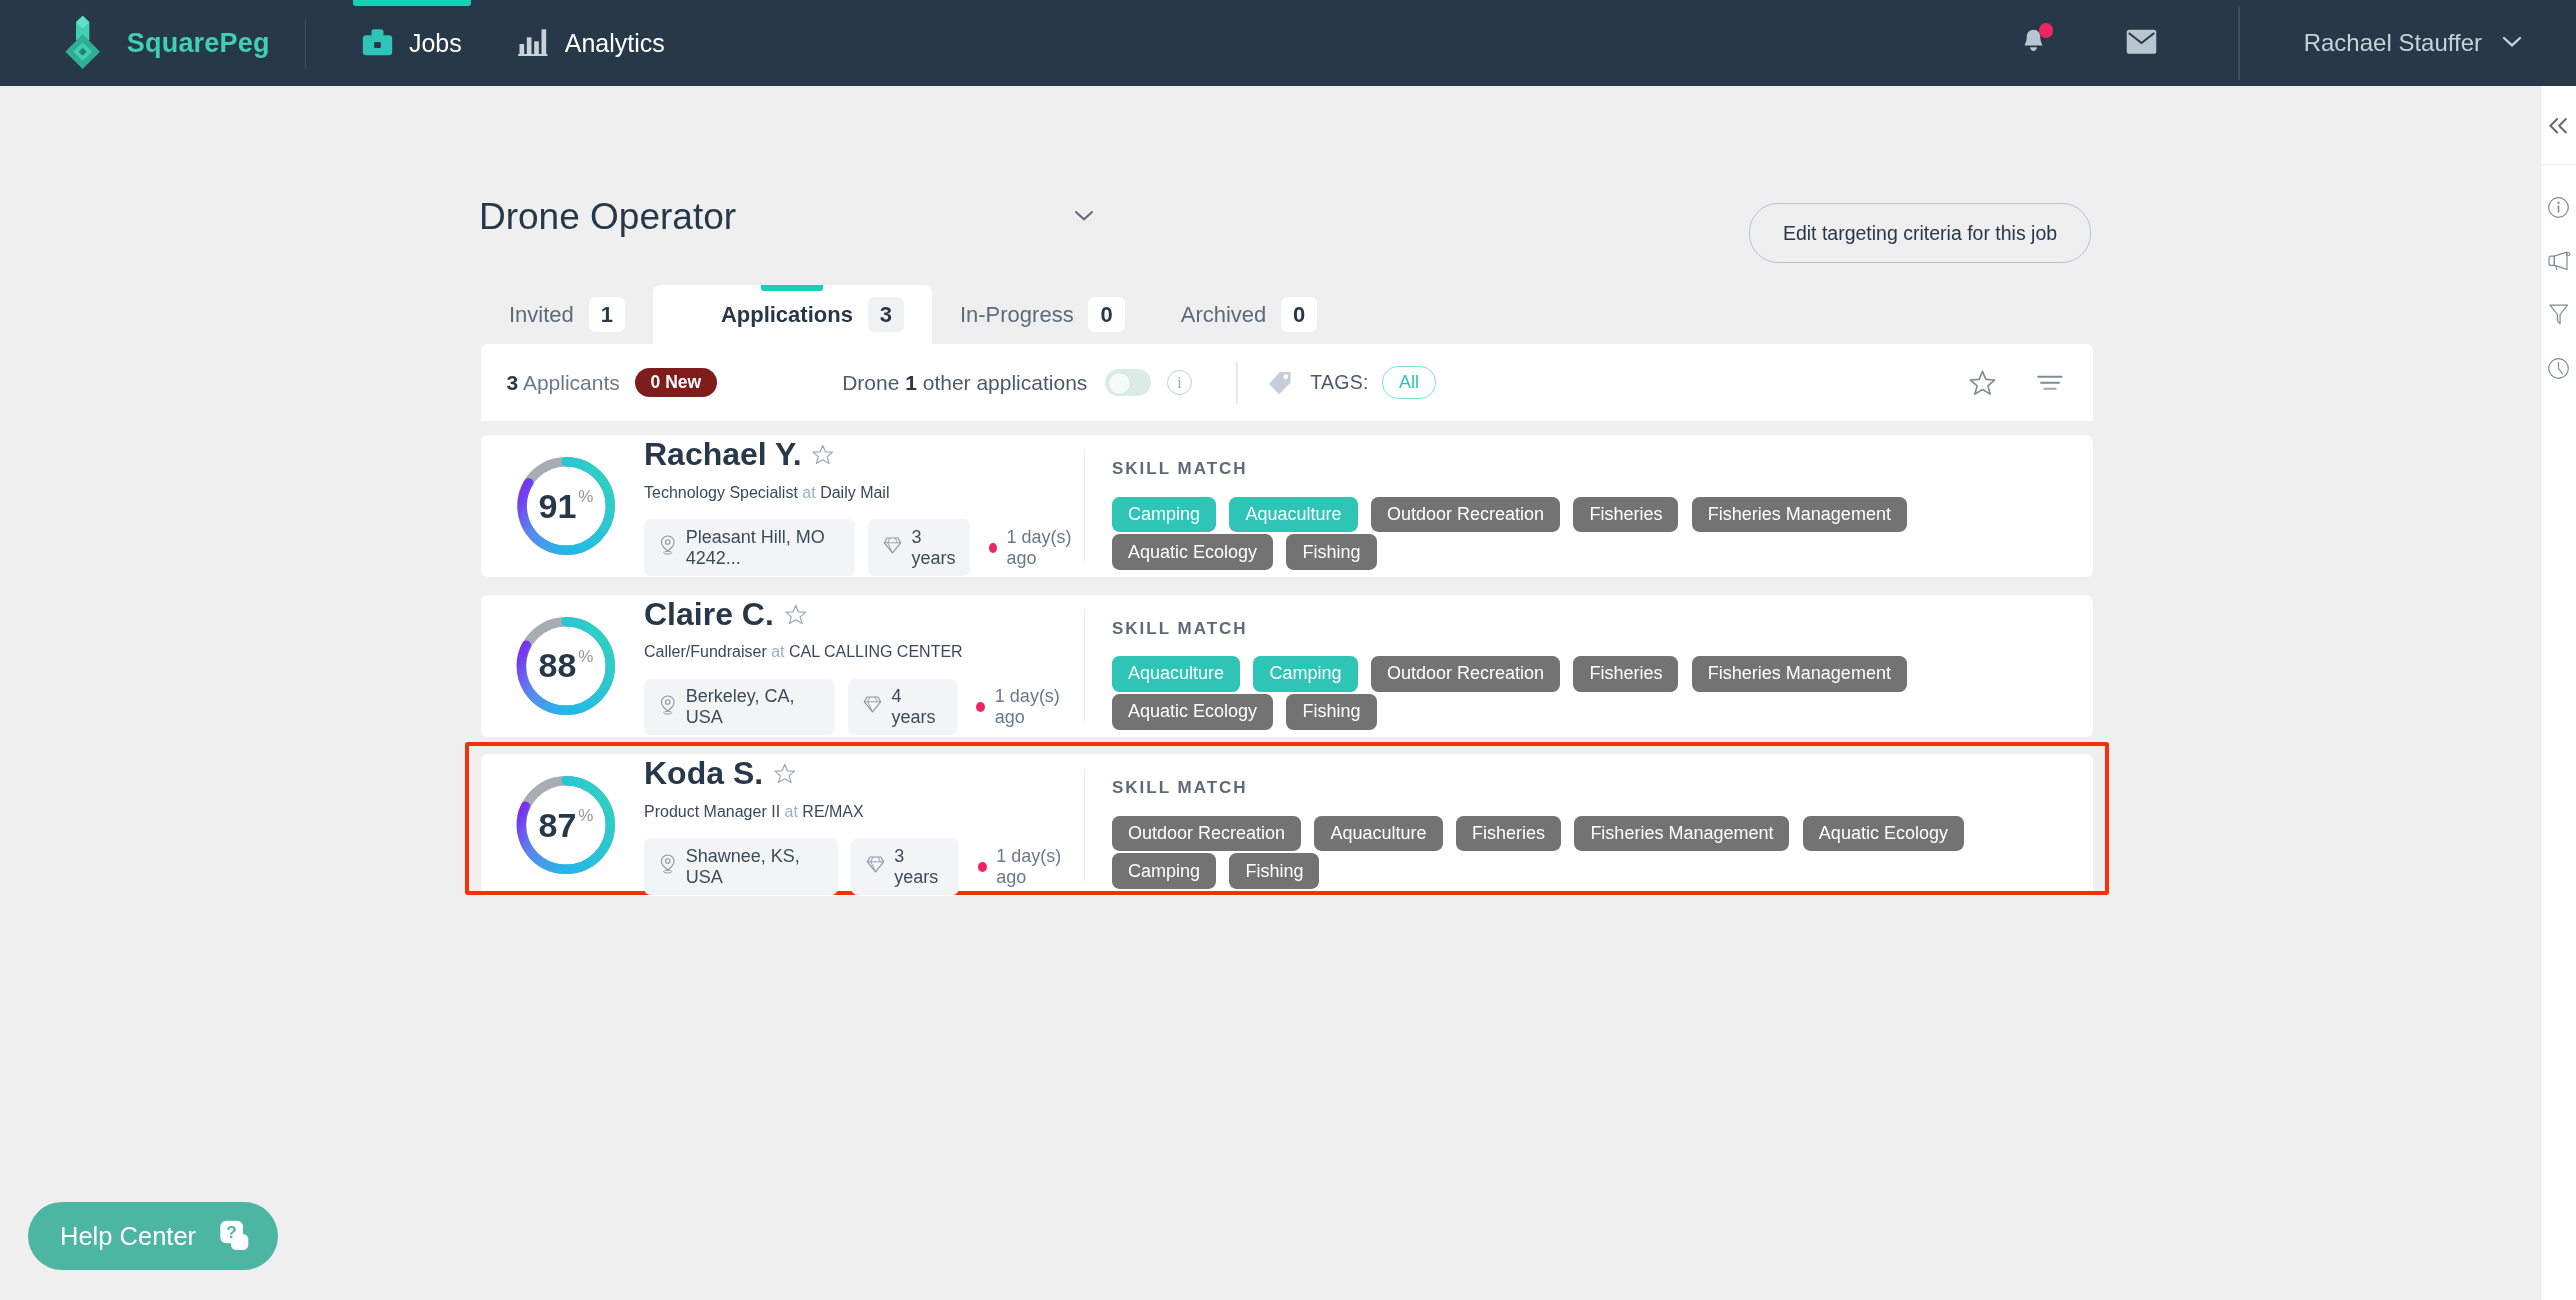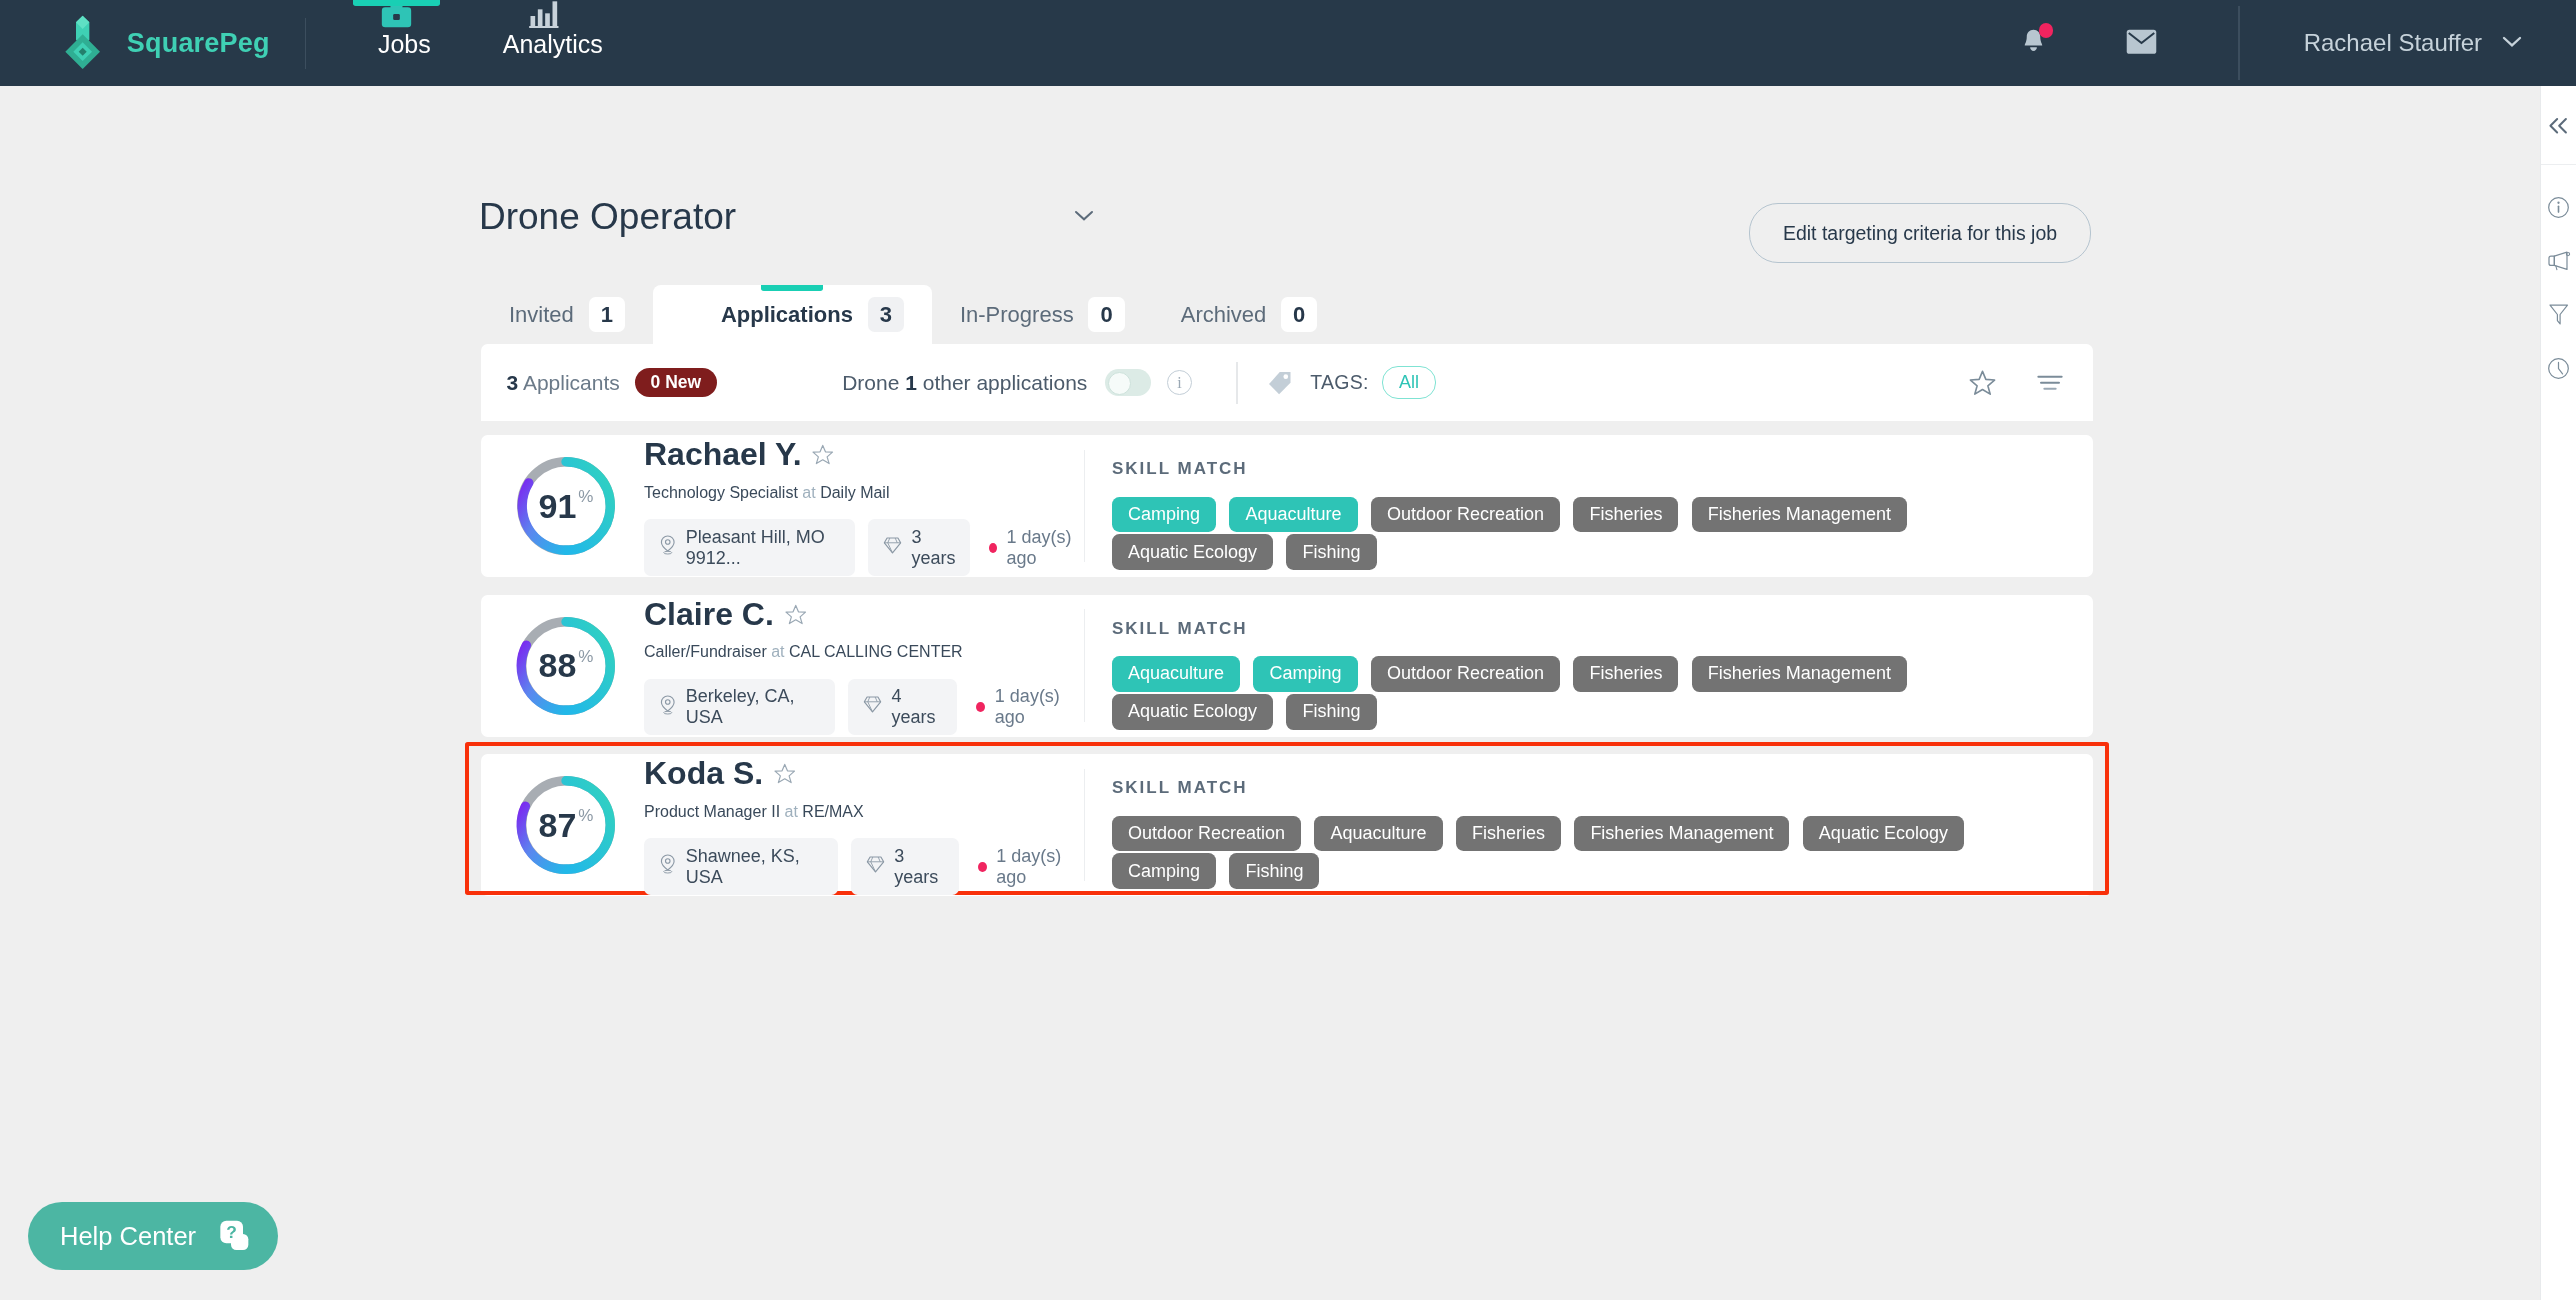--- a/index.html
+++ b/index.html
@@ -22,21 +22,21 @@
   .brand-name {
     color: #3fd0b4; font-size: 27px; font-weight: bold;
     margin-left: 14.8px; letter-spacing: 0.2px;
   }
   .nav-divider {
     width: 1.3px; height: 51px; background: #3c4e5e; margin-left: 35px;
   }
   .nav-items { display: flex; align-items: center; margin-left: 28px; }
   .nav-item {
     position: relative; display: flex; align-items: center;
-    height: 86px; padding: 0 28px; cursor: pointer; flex-direction: column;
+    height: 86px; padding: 0 28px; cursor: pointer;
   }
   .nav-item .nav-label { color: #ffffff; font-size: 25px; margin-left: 16px; }
   .nav-item.active::before {
     content: ""; position: absolute; top: 0; left: 19px; right: 19px;
     height: 6px; background: #19cfb4; border-radius: 0 0 2.7px 2.7px;
   }
   .nav-right {
     margin-left: auto; display: flex; align-items: center; margin-right: 54px;
   }
   .icon-btn { position: relative; cursor: pointer; display:flex; align-items:center; }
@@ -390,21 +390,21 @@
           <div class="cand-role"><span>Technology Specialist</span> <span class="at">at</span> <span>Daily Mail</span></div>
           <div class="meta-row">
             <span class="meta-chip">
               <span>
                 <svg width="17.5" height="20" viewBox="0 0 26 30">
                     <path d="M13 1.5 C7.5 1.5 3.5 5.6 3.5 11 C3.5 17 13 24 13 24 C13 24 22.5 17 22.5 11 C22.5 5.6 18.5 1.5 13 1.5 Z" fill="none" stroke="#8b98a5" stroke-width="1.7"></path>
                     <circle cx="13" cy="10.5" r="3.4" fill="none" stroke="#8b98a5" stroke-width="1.7"></circle>
                     <ellipse cx="13" cy="26.5" rx="6" ry="2" fill="none" stroke="#8b98a5" stroke-width="1.4"></ellipse>
                   </svg>
               </span>
-              <span>Pleasant Hill, MO 9912...</span>
+              <span>Pleasant Hill, MO 4242...</span>
             </span>
             <span class="meta-chip">
               <span>
                 <svg width="19" height="19" viewBox="0 0 28 28">
                     <path d="M6 3 L22 3 L26 10 L14 25 L2 10 Z" fill="none" stroke="#8b98a5" stroke-width="1.7" stroke-linejoin="round"></path>
                     <path d="M2 10 L26 10 M10 3 L7 10 L14 25 M18 3 L21 10" stroke="#8b98a5" stroke-width="1.3" fill="none"></path>
                   </svg>
               </span>
               <span>3 years</span>
             </span>

